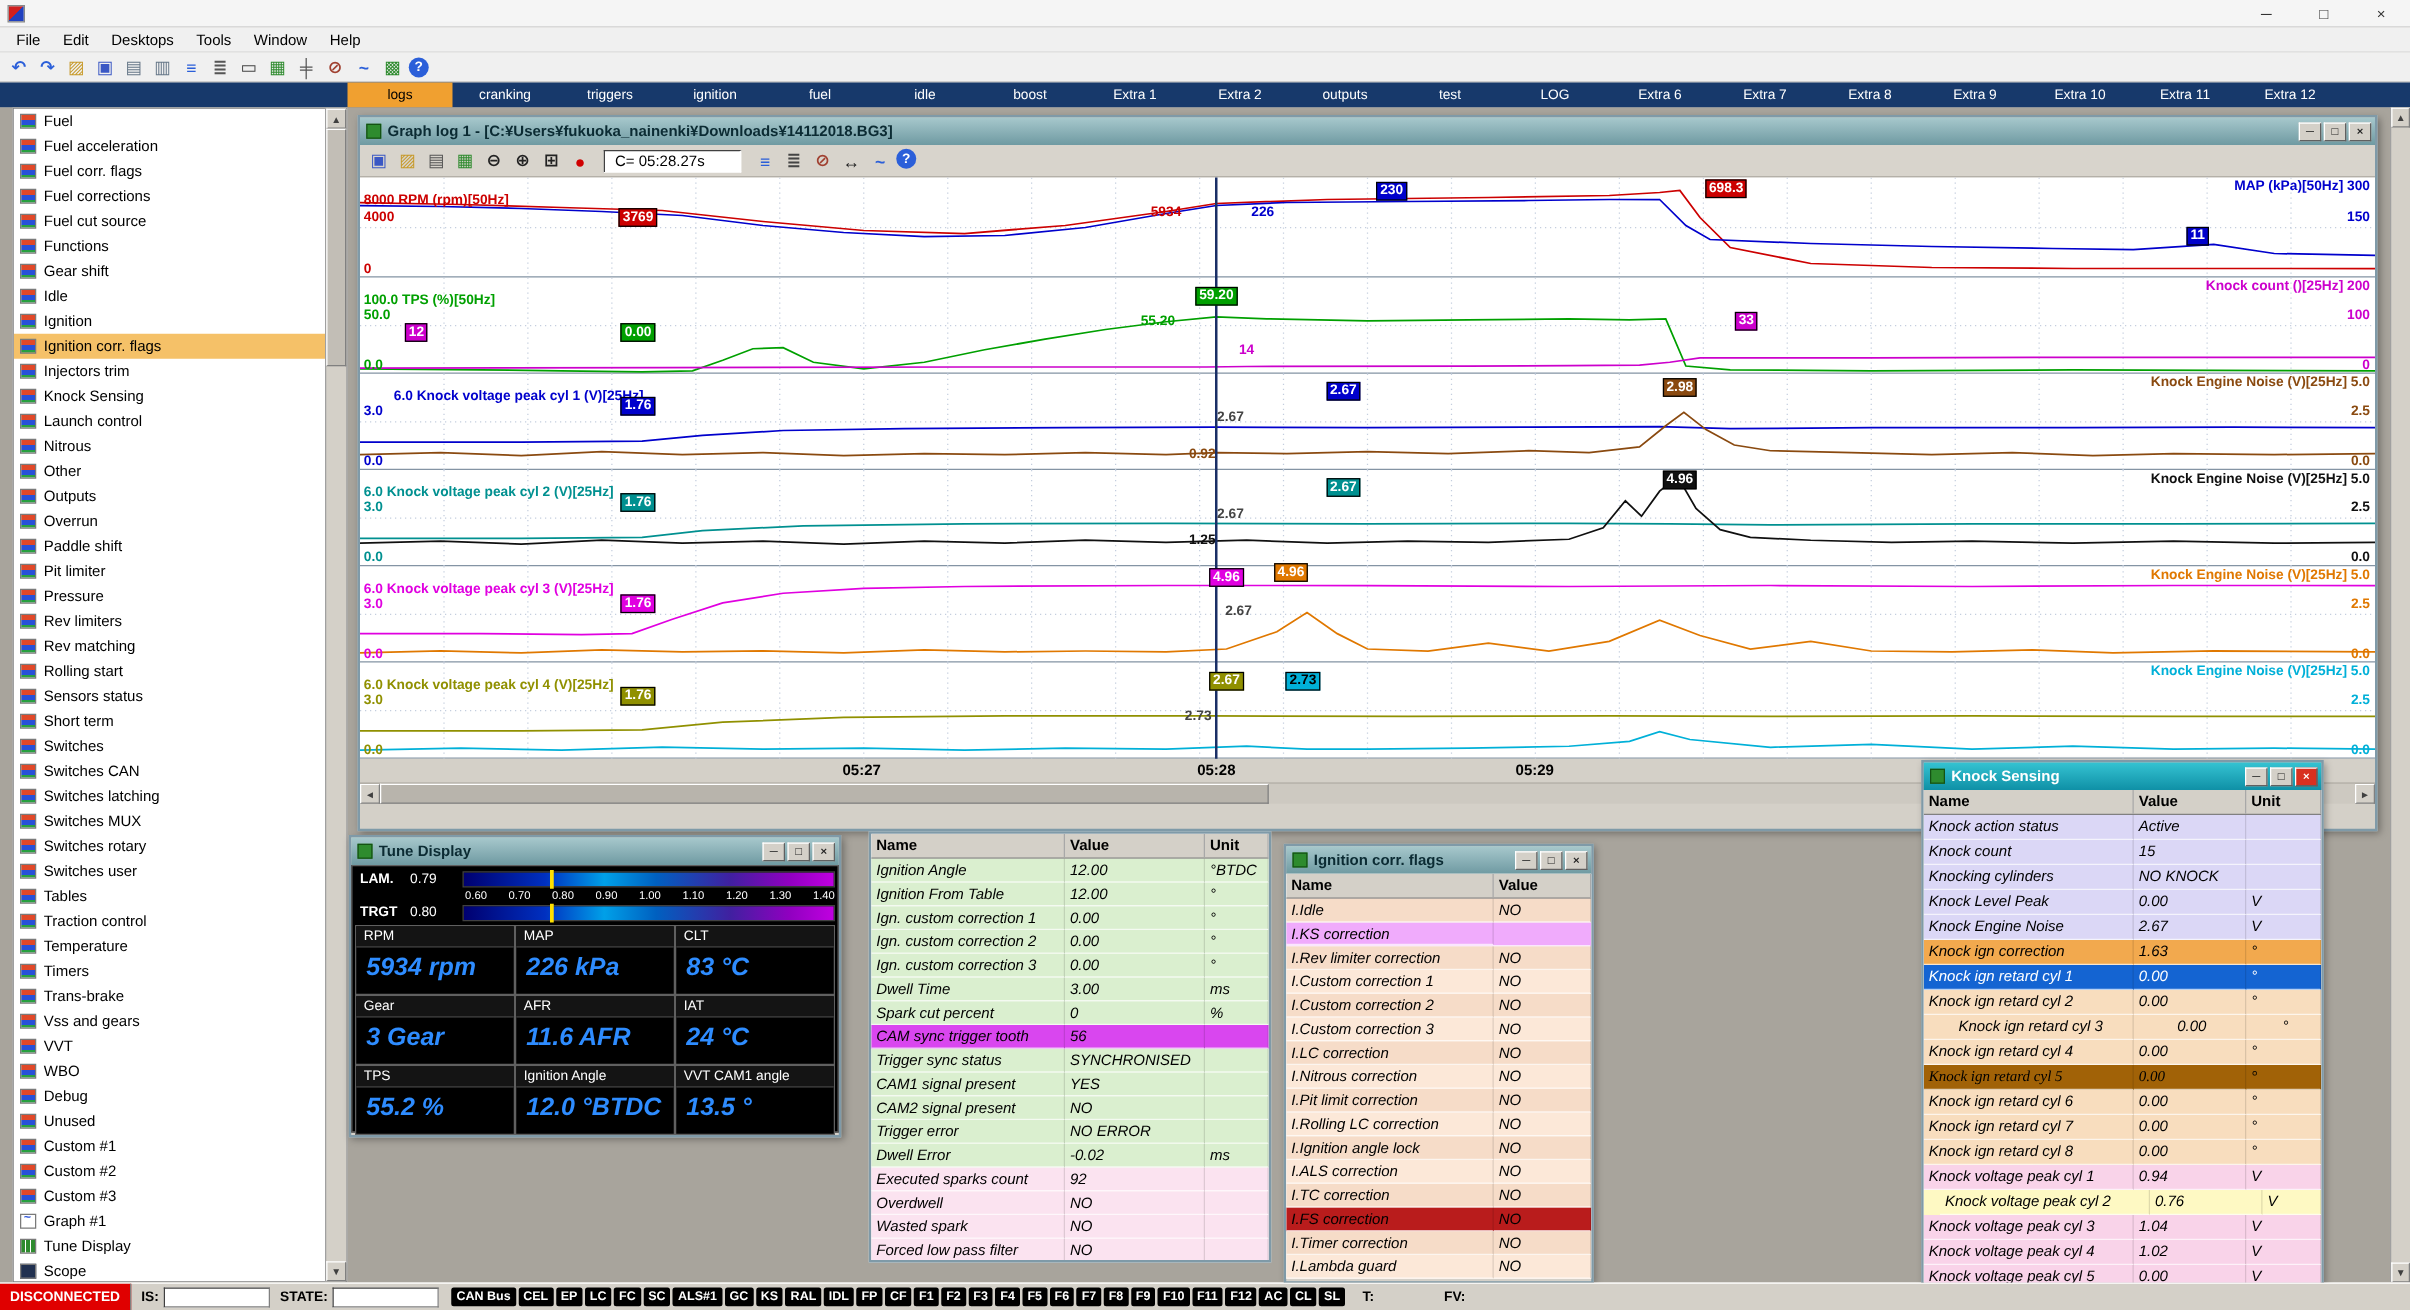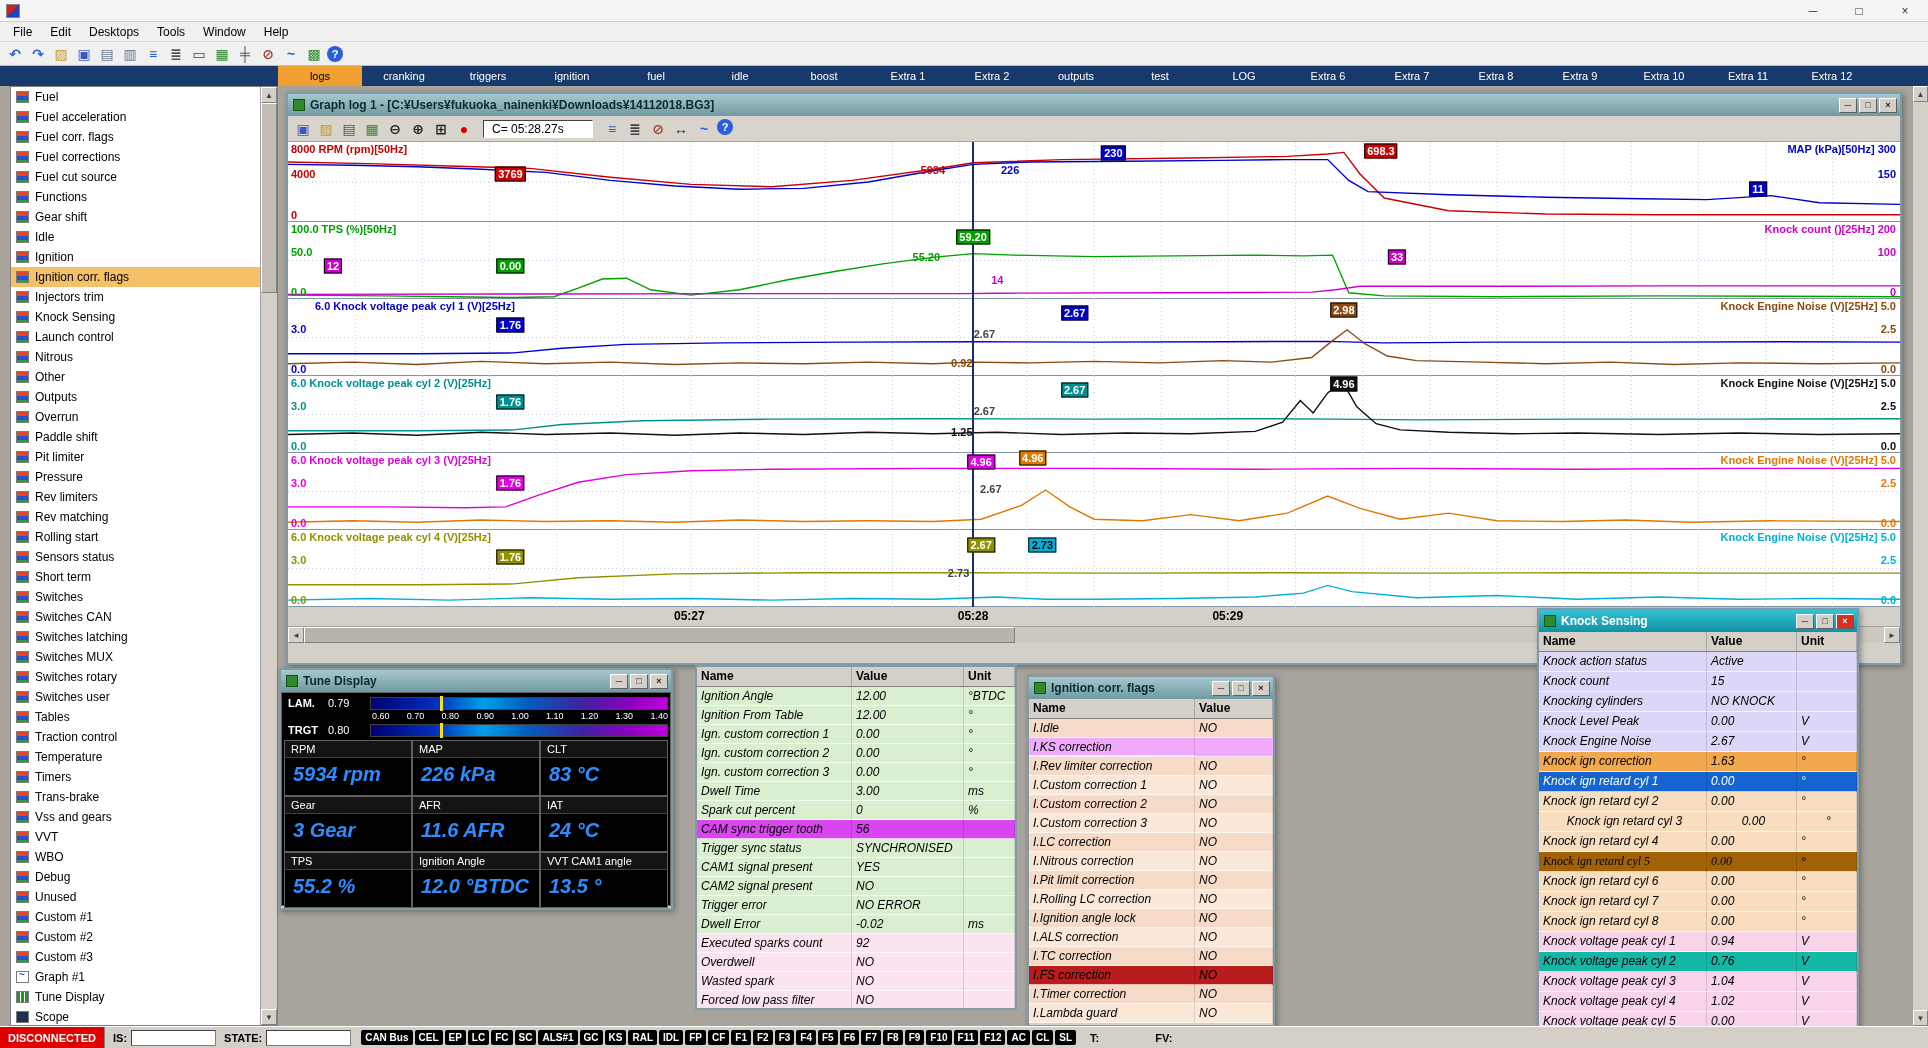--- a/index.html
+++ b/index.html
@@ -63,21 +63,21 @@
 .g-time{height:18px;background:#fff;border:1px solid #404040;border-bottom-color:#fff;border-right-color:#fff;
   padding:0 8px;display:flex;align-items:center;min-width:110px;margin:0 6px;}
 .g-tabs{height:20px;background:#c8c4bc;display:flex;padding-left:2px;border-bottom:1px solid #a09c94;}
 .g-tab{width:81px;text-align:center;line-height:19px;font-size:11px;background:#d4d0c8;
   border:1px solid #989488;border-bottom:none;margin-right:1px;}
 .g-tab.selected{background:#f0a030;}
 .plots{position:relative;background:#fff;width:1612px;}
 .plot{position:relative;border-bottom:1px solid #8494a4;}
 .plot svg{position:absolute;left:0;top:0;}
 .lab{position:absolute;font-size:11px;font-weight:bold;z-index:4;white-space:nowrap;}
-.lab.lt{top:1px;left:3px;} .lab.lm{top:calc(50% - 14px);left:3px;} .lab.lb{bottom:0;left:3px;}
+.lab.lt{top:12px;left:3px;} .lab.lm{top:calc(50% - 14px);left:3px;} .lab.lb{bottom:0;left:3px;}
 .lab.rt{top:1px;right:4px;} .lab.rm{top:calc(50% - 14px);right:4px;} .lab.rb{bottom:0;right:4px;}
 .mk{position:absolute;font-size:11px;font-weight:bold;z-index:6;transform:translate(-50%,50%);
   white-space:nowrap;line-height:12px;}
 .mk.box{border:1px solid #000;padding:0 2px;line-height:13px;}
 .cursor-line{position:absolute;top:0;bottom:0;width:2px;background:#1a2f66;z-index:5;}
 .time-axis{height:20px;background:#d4d0c8;position:relative;border-bottom:1px solid #a8a49c;}
 .t-lab{position:absolute;top:2px;transform:translateX(-50%);font-size:12px;font-weight:bold;}
 .g-hscroll{height:16px;background:#d4d0c8;display:flex;}
 .hs-btn{width:16px;height:16px;display:flex;align-items:center;justify-content:center;font-size:8px;color:#404040;
   background:#d4d0c8;border:1px solid #fff;border-right-color:#808080;border-bottom-color:#808080;}
@@ -1024,21 +1024,21 @@
             <div class="t-row" style="background: rgb(248, 221, 190);">
               <span class="tc tc0">Knock ign retard cyl 8</span>
               <span class="tc tc1">0.00</span>
               <span class="tc tc2">°</span>
             </div>
             <div class="t-row" style="background: rgb(249, 211, 233);">
               <span class="tc tc0">Knock voltage peak cyl 1</span>
               <span class="tc tc1">0.94</span>
               <span class="tc tc2">V</span>
             </div>
-            <div class="t-row" style="background: #14b8a6;">
+            <div class="t-row" style="background: #fef9c3; padding-left: 13px;">
               <span class="tc tc0">Knock voltage peak cyl 2</span>
               <span class="tc tc1">0.76</span>
               <span class="tc tc2">V</span>
             </div>
             <div class="t-row" style="background: rgb(249, 211, 233);">
               <span class="tc tc0">Knock voltage peak cyl 3</span>
               <span class="tc tc1">1.04</span>
               <span class="tc tc2">V</span>
             </div>
             <div class="t-row" style="background: rgb(249, 211, 233);">

